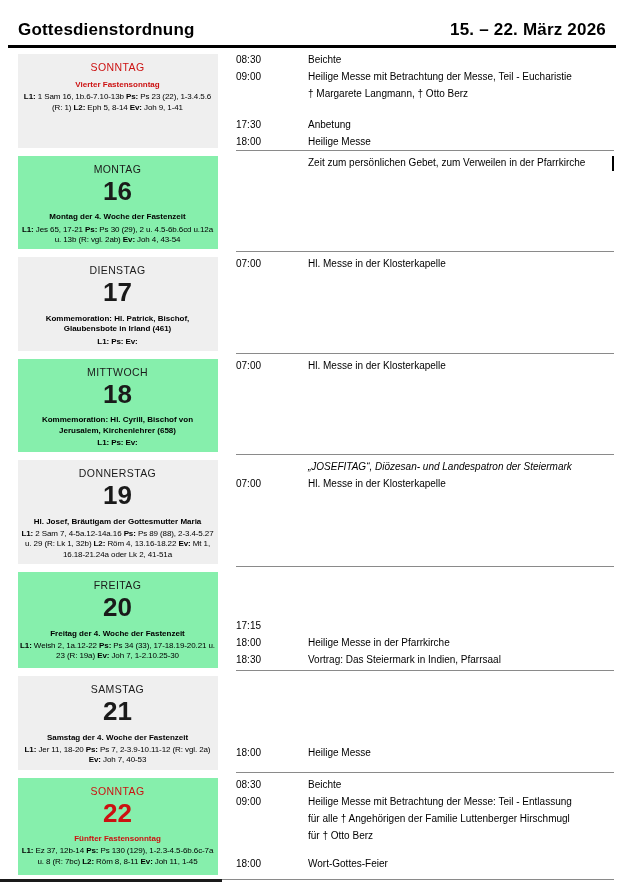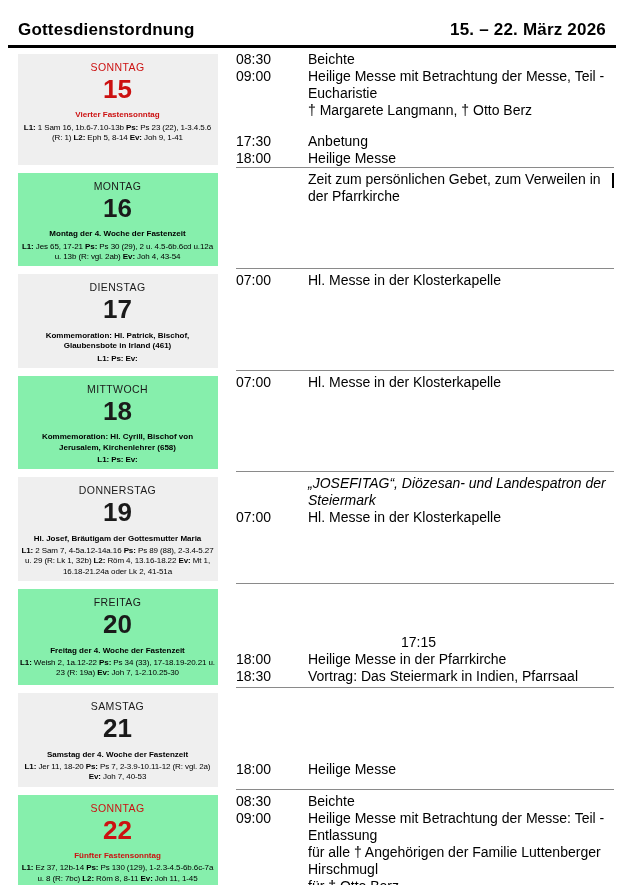--- a/index.html
+++ b/index.html
@@ -32,21 +32,21 @@
   .day-readings{font-size:8px;line-height:1.3;margin-top:2px;color:#000;letter-spacing:-0.1px;}
   .day-card.sunday .day-name,
   .day-card.sunday .day-number,
   .day-card.sunday .day-feast{color:#cc1111;}
   .events{
     flex:1;margin-left:10px;position:relative;
     border-top:1px solid #8a8a8a;
     padding-top:3px;box-sizing:border-box;
   }
   .row:first-child .events{border-top:none;}
-  .event{display:flex;font-size:14px;line-height:17px;justify-content:center;}
+  .event{display:flex;font-size:10px;line-height:17px;}
   .etime{width:48px;flex:0 0 48px;}
   .etext{flex:1;white-space:pre-line;padding-left:24px;}
   .event.italic .etext{font-style:italic;}
   .mt11{margin-top:11px}.mt14{margin-top:14px}.mt47{margin-top:47px}.mt70{margin-top:70px}
   .cursor{position:absolute;right:0;top:5px;width:2px;height:15px;background:#000;}
   
   .table-bottom{display:flex;height:0;margin-top:2px;}
   .table-bottom .left{width:222px;border-top:3px solid #1a1a1a;}
   .table-bottom .right{flex:1;border-top:1px solid #8a8a8a;margin-right:10px;}
   .footer{
@@ -61,21 +61,20 @@
 <div class="header">
   <div class="title">Gottesdienstordnung</div>
   <div class="daterange">15. – 22. März 2026</div>
 </div>
 
 <div class="schedule">
 
   <div class="row h102">
     <div class="day-card sunday">
       <div class="day-name">SONNTAG</div>
-      <div class="day-number">15</div>
       <div class="day-feast">Vierter Fastensonntag</div>
       <div class="day-readings"><b>L1:</b> 1 Sam 16, 1b.6-7.10-13b <b>Ps:</b> Ps 23 (22), 1-3.4.5.6 (R: 1) <b>L2:</b> Eph 5, 8-14 <b>Ev:</b> Joh 9, 1-41</div>
     </div>
     <div class="events">
       <div class="event">
         <div class="etime">08:30</div>
         <div class="etext">Beichte</div>
       </div>
       <div class="event">
         <div class="etime">09:00</div>

